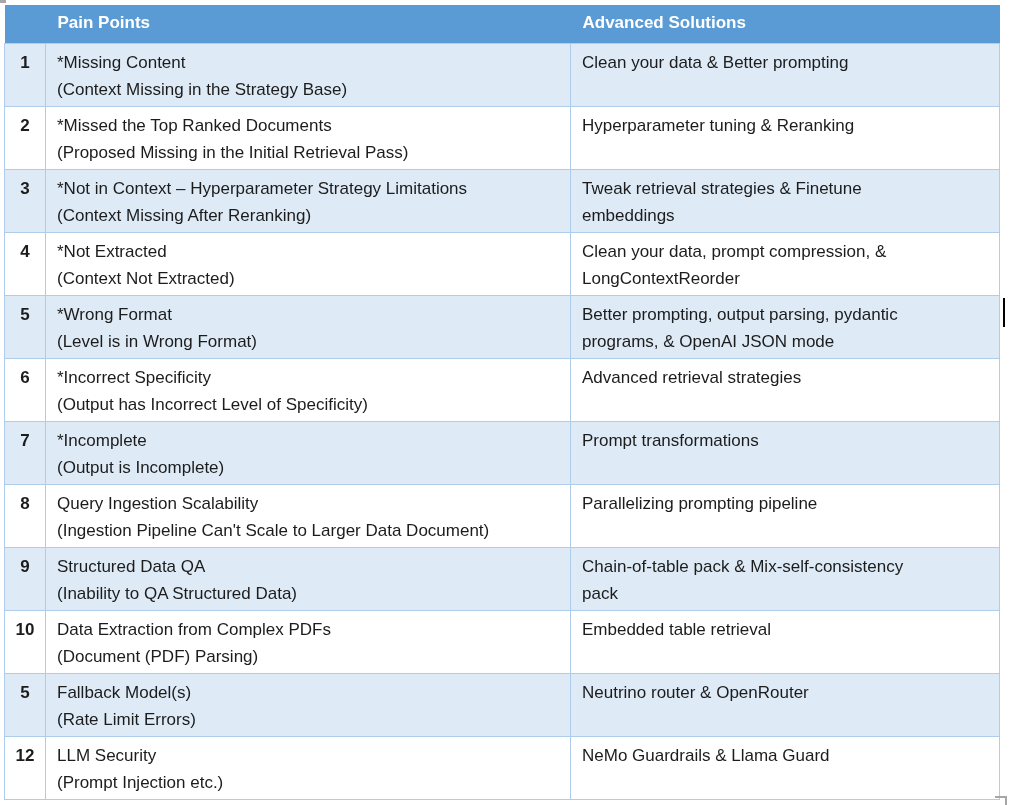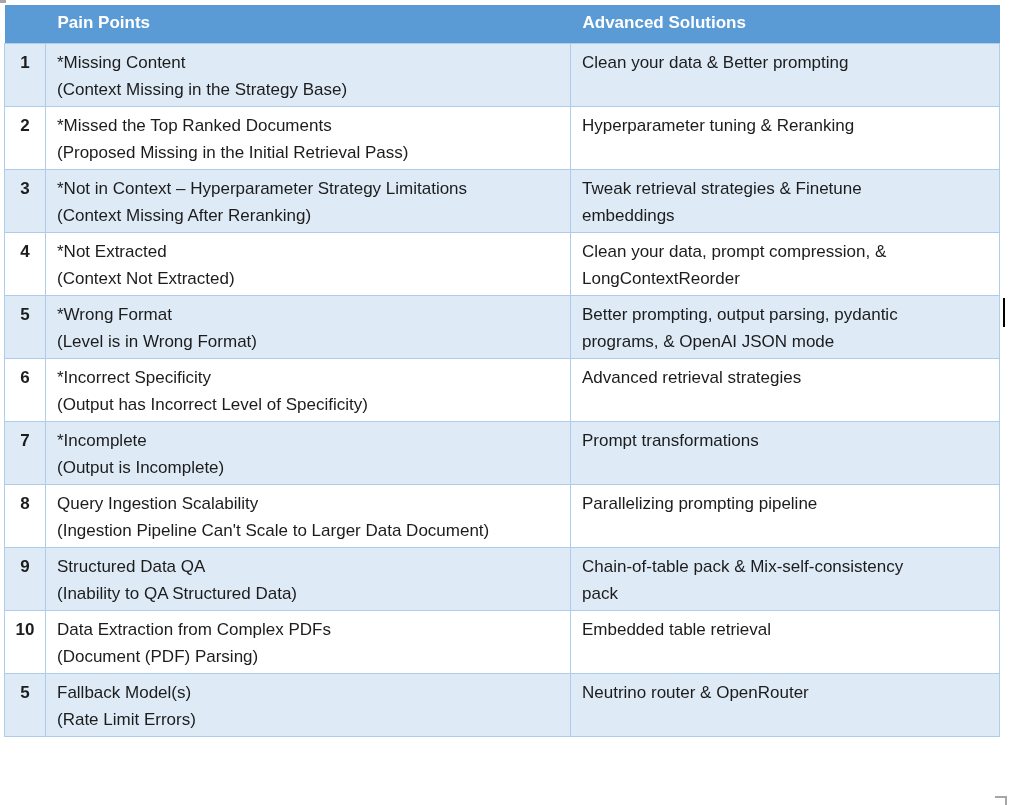--- a/index.html
+++ b/index.html
@@ -184,19 +184,27 @@
           <td class="sol">Embedded table retrieval</td>
         </tr>
         <tr>
           <td class="num">5</td>
           <td class="pain">
             <div class="pt">Fallback Model(s)</div>
             <div class="ps">(Rate Limit Errors)</div>
           </td>
           <td class="sol">Neutrino router &amp; OpenRouter</td>
         </tr>
+        <tr>
+          <td class="num">12</td>
+          <td class="pain">
+            <div class="pt">LLM Security</div>
+            <div class="ps">(Prompt Injection etc.)</div>
+          </td>
+          <td class="sol">NeMo Guardrails &amp; Llama Guard</td>
+        </tr>
       </tbody>
     </table>
   </div>
 
   <span class="text-cursor"></span>
   <span class="handle-bottom-right"></span>
 </div>
 
 </body></html>

